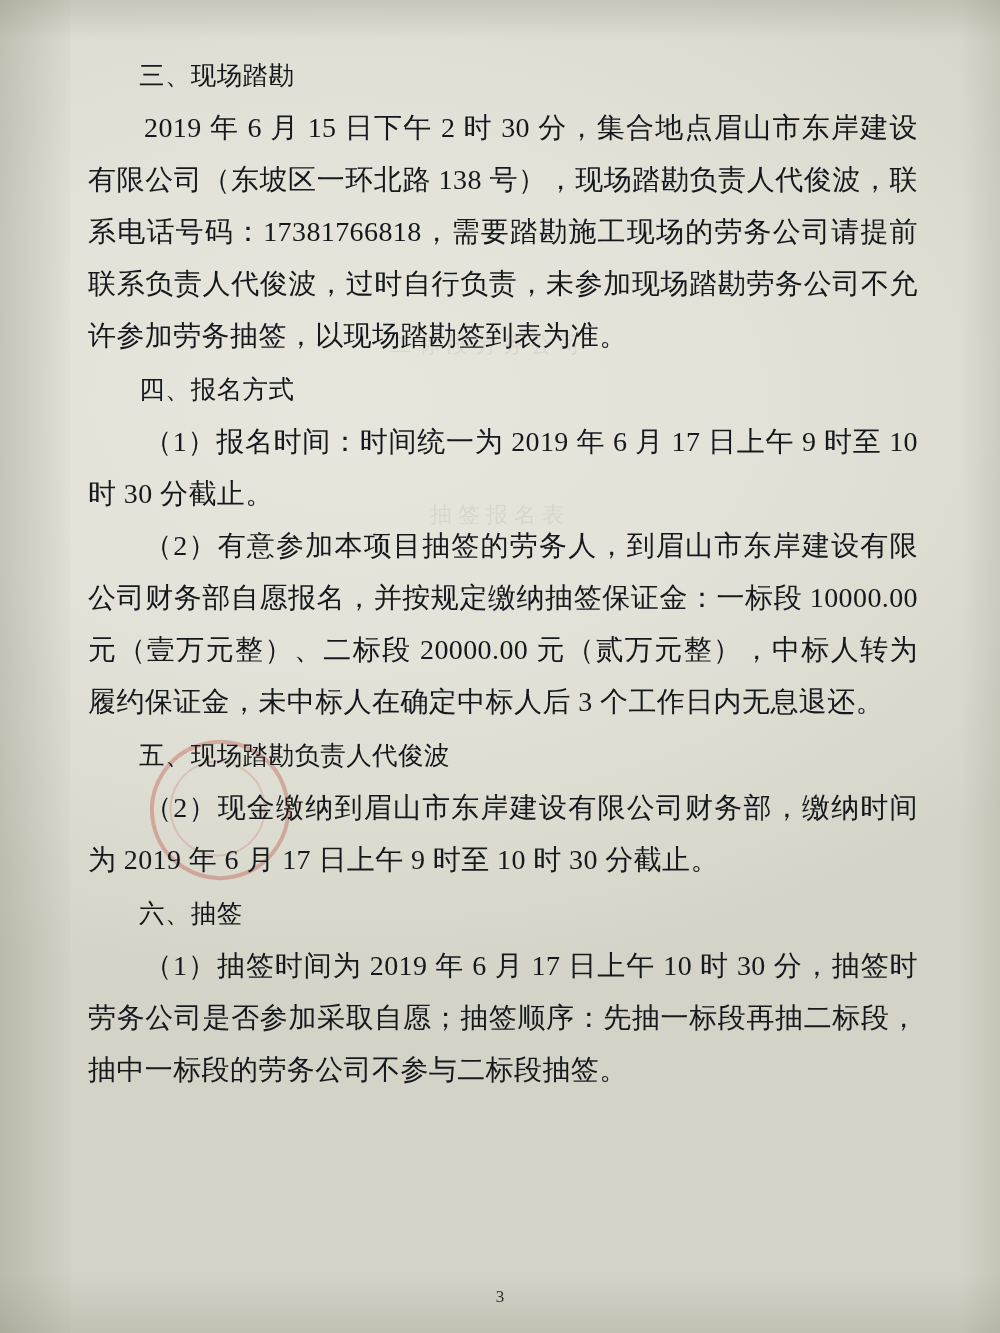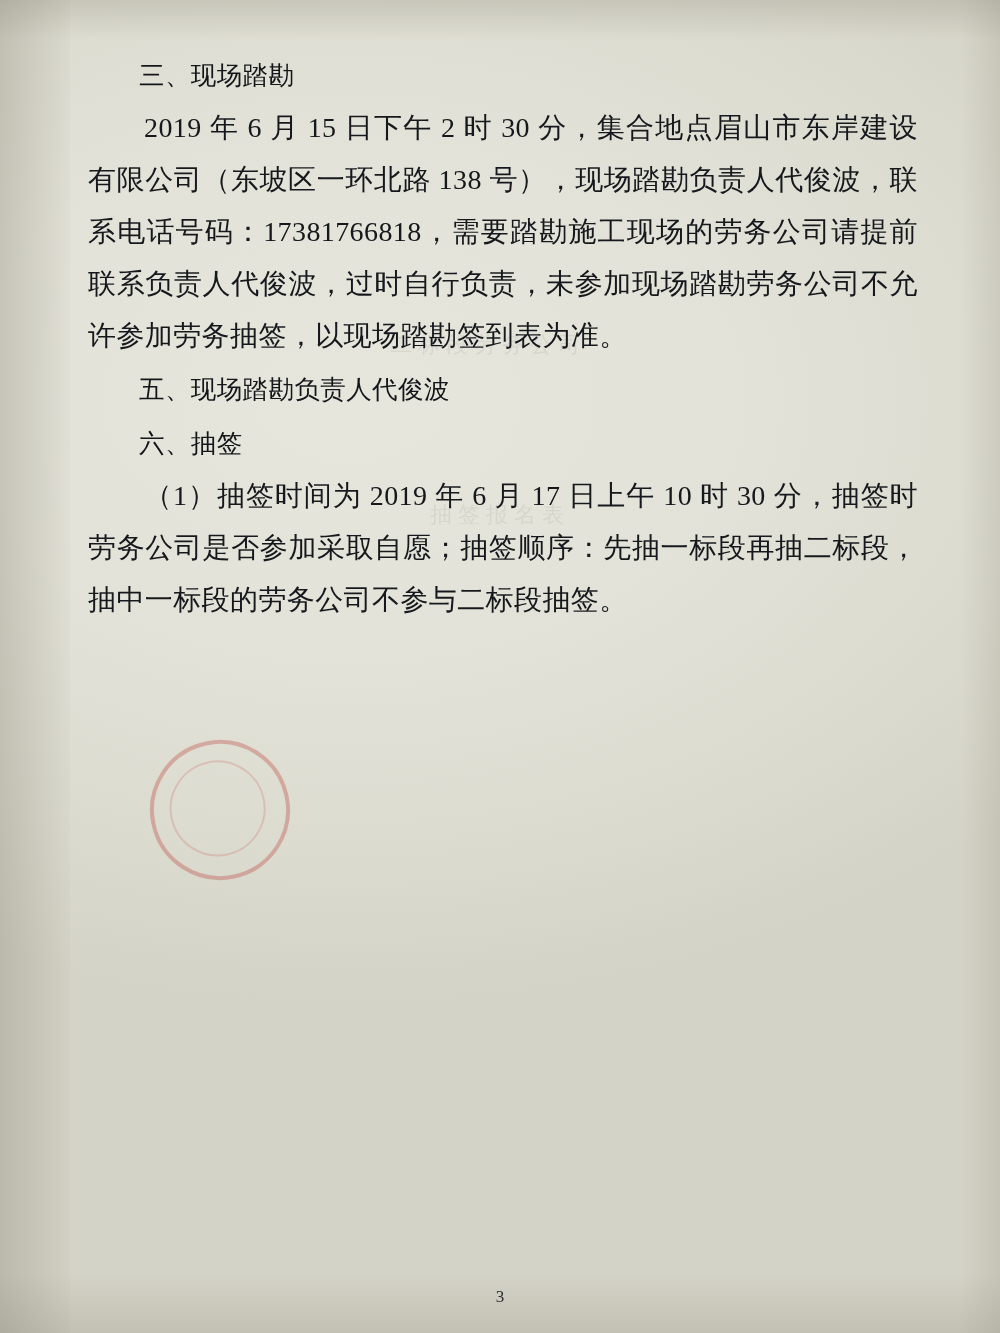--- a/index.html
+++ b/index.html
@@ -137,23 +137,29 @@
 
   <div class="seal"></div>
 
   <div class="content">
 
     <div class="blk">
       <p class="heading">三、现场踏勘</p>
       <p class="para indent">2019 年 6 月 15 日下午 2 时 30 分，集合地点眉山市东岸建设有限公司（东坡区一环北路 138 号），现场踏勘负责人代俊波，联系电话号码：17381766818，需要踏勘施工现场的劳务公司请提前联系负责人代俊波，过时自行负责，未参加现场踏勘劳务公司不允许参加劳务抽签，以现场踏勘签到表为准。</p>
     </div>
 
+    <div class="blk">
+      <p class="heading">四、报名方式</p>
+      <p class="para indent">（1）报名时间：时间统一为 2019 年 6 月 17 日上午 9 时至 10 时 30 分截止。</p>
+      <p class="para indent">（2）有意参加本项目抽签的劳务人，到眉山市东岸建设有限公司财务部自愿报名，并按规定缴纳抽签保证金：一标段 10000.00 元（壹万元整）、二标段 20000.00 元（贰万元整），中标人转为履约保证金，未中标人在确定中标人后 3 个工作日内无息退还。</p>
+    </div>
 
     <div class="blk">
       <p class="heading">五、现场踏勘负责人代俊波</p>
+      <p class="para indent">（2）现金缴纳到眉山市东岸建设有限公司财务部，缴纳时间为 2019 年 6 月 17 日上午 9 时至 10 时 30 分截止。</p>
     </div>
 
     <div class="blk">
       <p class="heading">六、抽签</p>
       <p class="para indent">（1）抽签时间为 2019 年 6 月 17 日上午 10 时 30 分，抽签时劳务公司是否参加采取自愿；抽签顺序：先抽一标段再抽二标段，抽中一标段的劳务公司不参与二标段抽签。</p>
     </div>
 
   </div>
 
   <div class="page-number">3</div>

